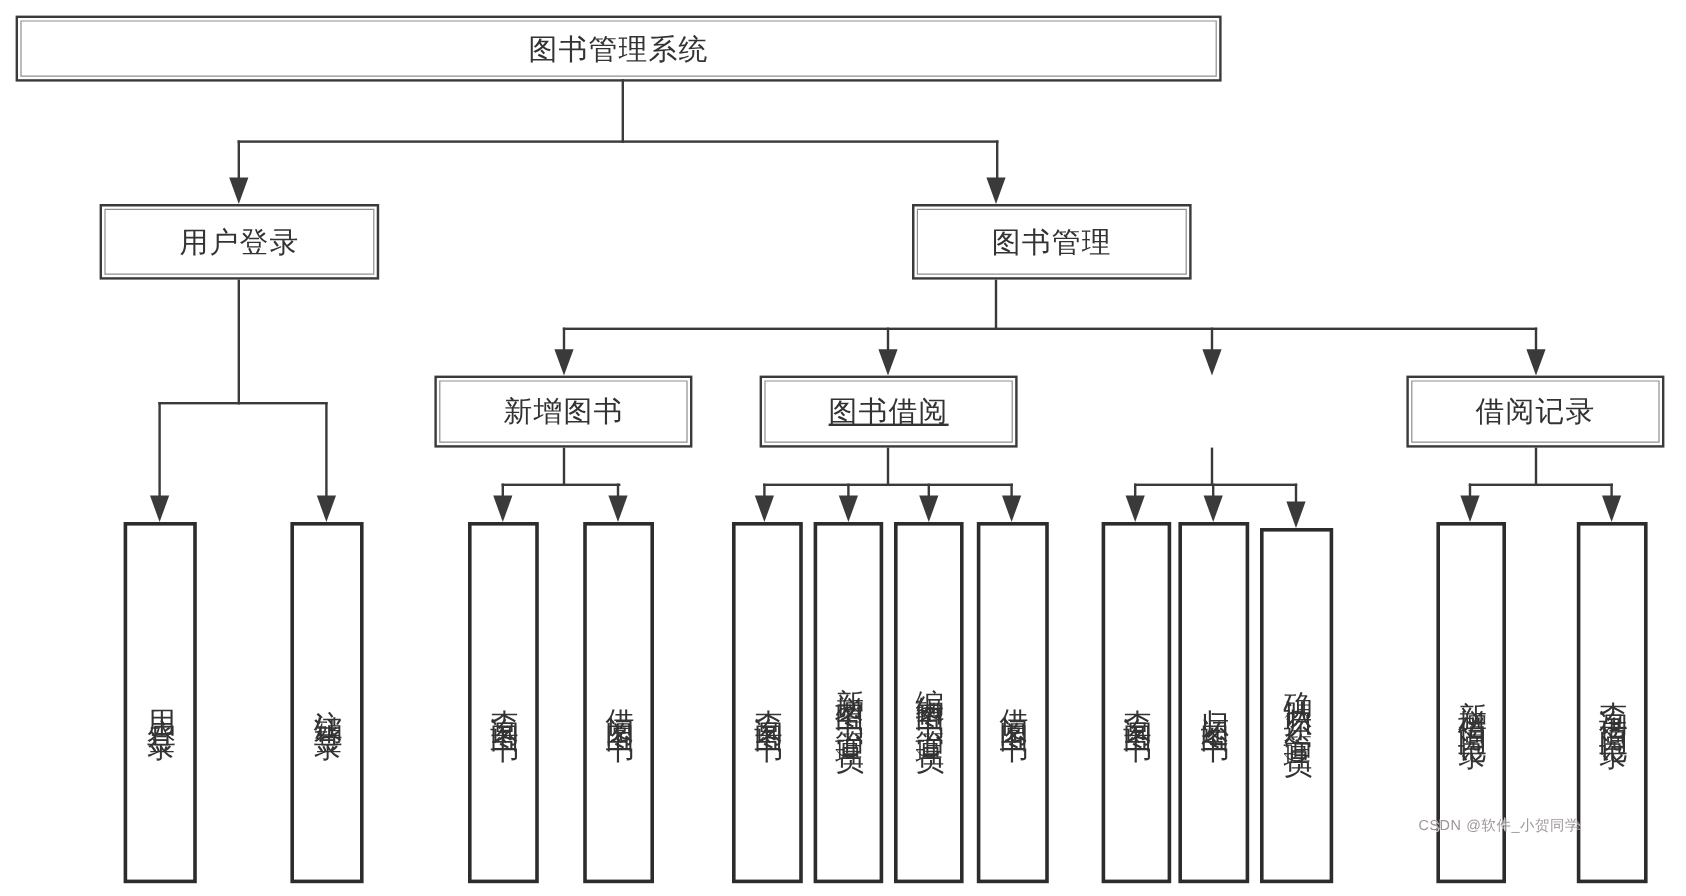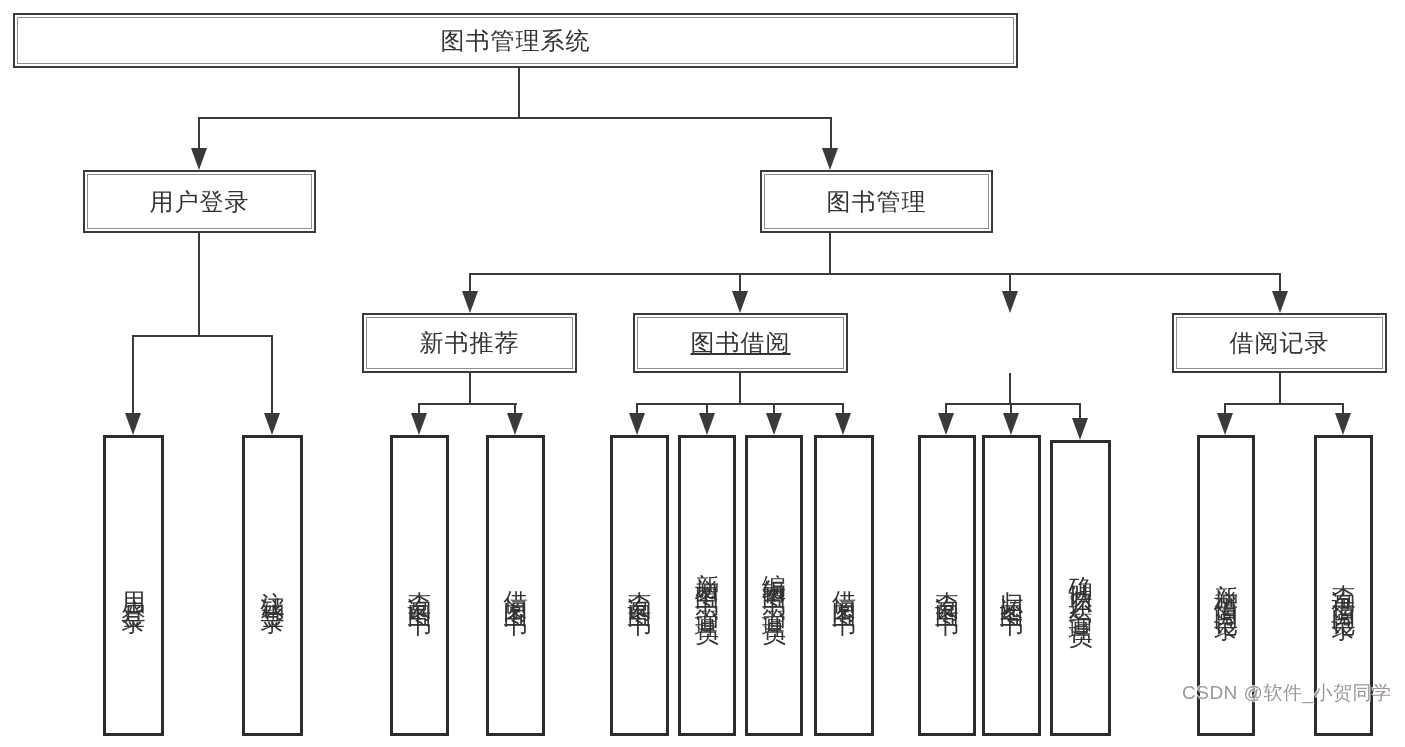--- a/index.html
+++ b/index.html
@@ -78,21 +78,21 @@
   #v-current-1 { left: 918px;  width: 58px; }
   #v-current-2 { left: 982px;  width: 59px; }
   #v-current-3 { left: 1050px; width: 61px; top: 440px; height: 296px; }
   #v-record-1  { left: 1197px; width: 58px; }
   #v-record-2  { left: 1314px; width: 59px; }
 
   .watermark {
     position: absolute;
     left: 1182px;
     top: 680px;
-    font-size: 19px;
+    font-size: 12px;
     letter-spacing: 0.5px;
     color: var(--watermark);
     z-index: 10;
     white-space: nowrap;
     text-shadow: -1px -1px 0 rgba(255,255,255,0.75), 1px 1px 0 rgba(255,255,255,0.75);
     text-align: right;
   }
 </style>
 </head>
 <body>
@@ -122,21 +122,21 @@
   <div class="hline" style="left:469px; top:273px; width:812px;"></div>
   <div class="vline" style="left:469px; top:273px; height:20px;"></div>
   <div class="arrow" style="left:462px; top:291px;"></div>
   <div class="vline" style="left:739px; top:273px; height:20px;"></div>
   <div class="arrow" style="left:732px; top:291px;"></div>
   <div class="vline" style="left:1009px; top:273px; height:20px;"></div>
   <div class="arrow" style="left:1002px; top:291px;"></div>
   <div class="vline" style="left:1279px; top:273px; height:20px;"></div>
   <div class="arrow" style="left:1272px; top:291px;"></div>
 
-  <div class="hbox" id="b-new">新书推荐</div>
+  <div class="hbox" id="b-new">新增图书</div>
   <div class="hbox" id="b-borrow">图书借阅</div>
   <div class="hbox" id="b-record">借阅记录</div>
 
   <div class="vline" style="left:469px; top:373px; height:32px;"></div>
   <div class="hline" style="left:418px; top:403px; width:99px;"></div>
   <div class="vline" style="left:418px; top:403px; height:12px;"></div>
   <div class="arrow" style="left:411px; top:413px;"></div>
   <div class="vline" style="left:514px; top:403px; height:12px;"></div>
   <div class="arrow" style="left:507px; top:413px;"></div>
 

